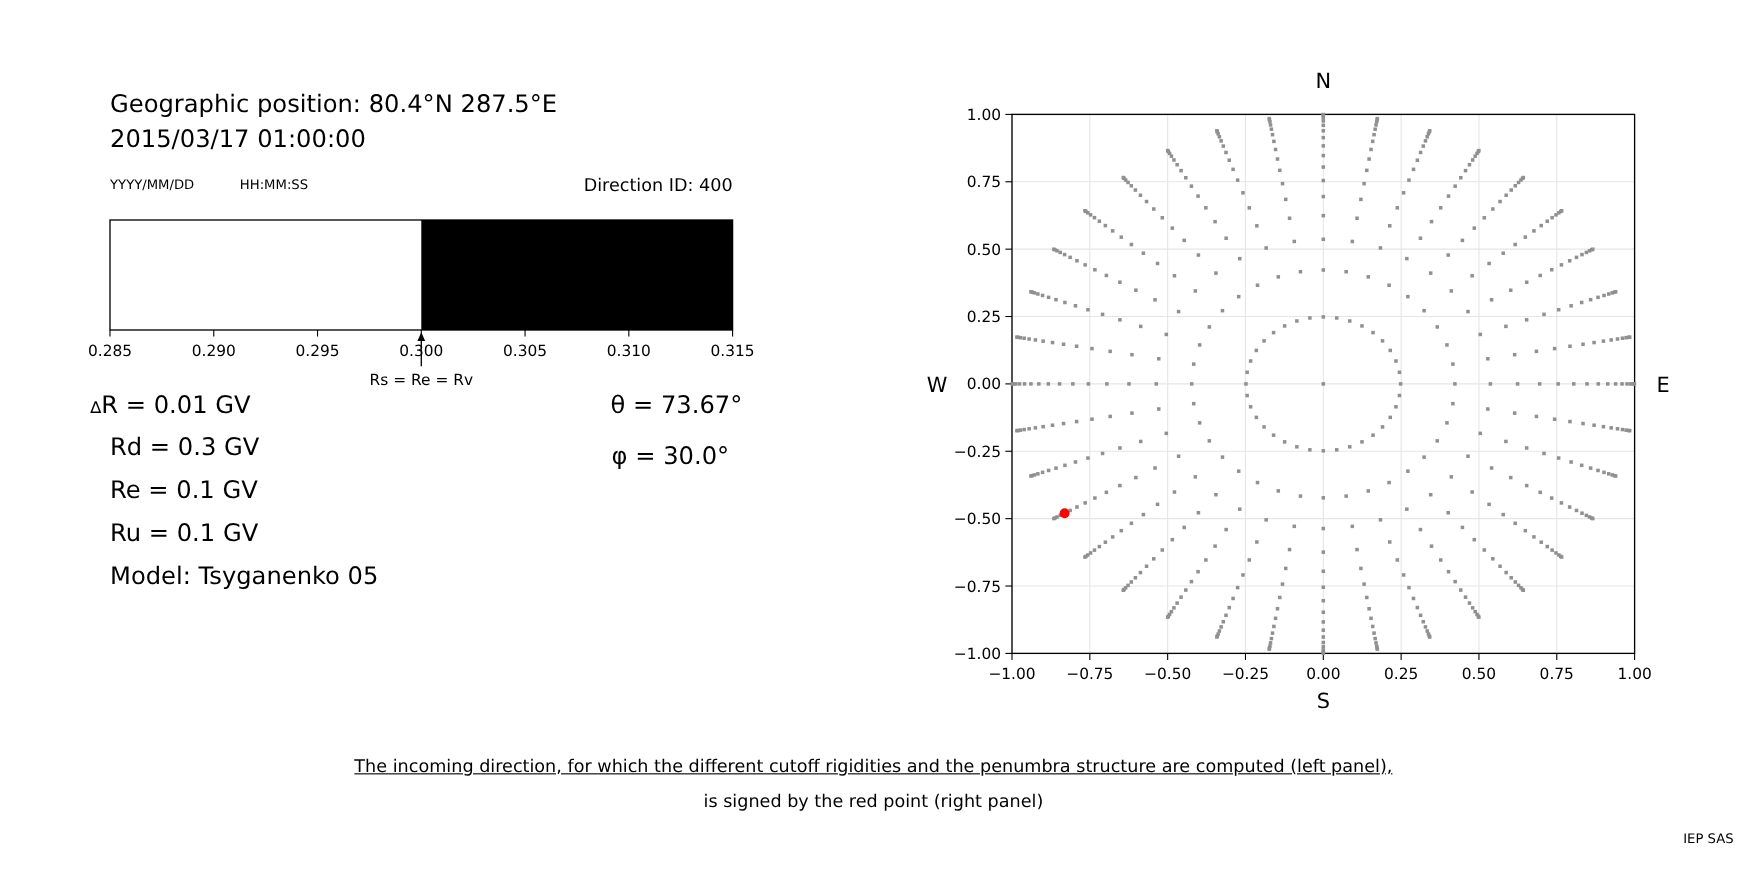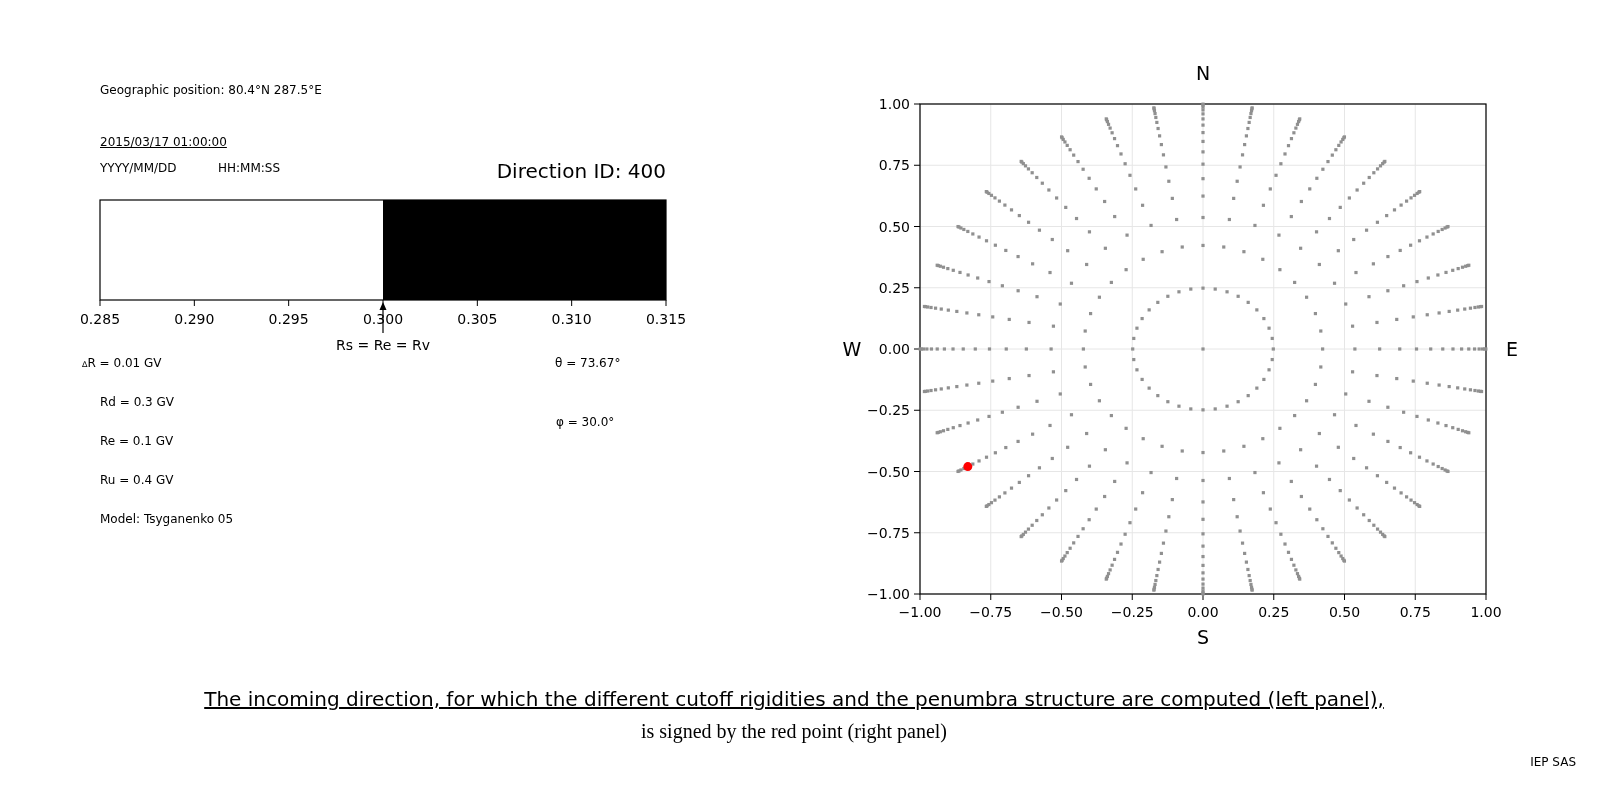--- a/index.html
+++ b/index.html
@@ -1,34 +1,34 @@
 <!DOCTYPE html>
 <html><head>
 <meta charset="utf-8">
 <style>
   html,body{margin:0;padding:0;background:#fff;}
   .stage{position:relative;width:1600px;height:800px;background:#fff;overflow:hidden;
          font-family:"DejaVu Sans","Liberation Sans",sans-serif;color:#000;}
   .abs{position:absolute;white-space:nowrap;}
-  .t18{font-size:12px;line-height:1.1;}
-  .t20{font-size:20px;line-height:1.1;}
+  .t18{font-size:22px;line-height:1.1;}
+  .t20{font-size:16px;line-height:1.1;}
   .t12{font-size:12px;line-height:1.1;text-align:center;}
   .right-align{text-align:right;}
   .center{text-align:center;}
   .delta{font-size:0.68em;}
   svg text{font-family:"DejaVu Sans","Liberation Sans",sans-serif;fill:#000;}
 </style>
 </head>
 <body>
 
 <div class="stage">
 
   <div class="abs t18" style="left:100px;top:84px;">Geographic position: 80.4°N 287.5°E</div>
 
-  <div class="abs t18" style="left:100px;top:136px;text-decoration:underline;">2015/03/17 01:00:00</div>
+  <div class="abs t18" style="left:100px;top:116px;">2015/03/17 01:00:00</div>
 
   <div class="abs t12" style="left:100px;top:162px;">YYYY/MM/DD</div>
   <div class="abs t12" style="left:218px;top:162px;">HH:MM:SS</div>
 
   <div class="abs t20 right-align" style="left:400px;top:160px;width:266px;">Direction ID: 400</div>
 
   <svg id="penumbra-svg" class="abs" style="left:80px;top:190px;" width="640" height="175">
       <g>
         <rect x="20" y="10" width="283" height="100" fill="#ffffff"></rect>
         <rect x="303" y="10" width="283" height="100" fill="#000000"></rect>
@@ -53,25 +53,25 @@
       <g>
         <line x1="303" y1="143" x2="303" y2="119" stroke="#000" stroke-width="1.2"></line>
         <polygon points="299.5,120 306.5,120 303,112" fill="#000"></polygon>
         <text x="303" y="160" text-anchor="middle" font-size="14px">Rs = Re = Rv</text>
       </g>
     </svg>
 
   <div class="abs t18" style="left:82px;top:357px;"><span class="delta">∆</span><span>R = 0.01 GV</span></div>
   <div class="abs t18" style="left:100px;top:396px;">Rd = 0.3 GV</div>
   <div class="abs t18" style="left:100px;top:435px;">Re = 0.1 GV</div>
-  <div class="abs t18" style="left:100px;top:474px;">Ru = 0.4 GV</div>
+  <div class="abs t18" style="left:100px;top:474px;">Ru = 0.1 GV</div>
   <div class="abs t18" style="left:100px;top:513px;">Model: Tsyganenko 05</div>
 
   <div class="abs t18" style="left:555px;top:357px;">θ = 73.67°</div>
-  <div class="abs t18" style="left:556px;top:416px;">φ = 30.0°</div>
+  <div class="abs t18" style="left:556px;top:404px;">φ = 30.0°</div>
 
   <svg id="direction-svg" class="abs" style="left:820px;top:40px;" width="740" height="620">
       <g>
         <line x1="100" y1="64" x2="100" y2="554" stroke="#e6e6e6" stroke-width="1"></line>
         <line x1="170.75" y1="64" x2="170.75" y2="554" stroke="#e6e6e6" stroke-width="1"></line>
         <line x1="241.5" y1="64" x2="241.5" y2="554" stroke="#e6e6e6" stroke-width="1"></line>
         <line x1="312.25" y1="64" x2="312.25" y2="554" stroke="#e6e6e6" stroke-width="1"></line>
         <line x1="383" y1="64" x2="383" y2="554" stroke="#e6e6e6" stroke-width="1"></line>
         <line x1="453.75" y1="64" x2="453.75" y2="554" stroke="#e6e6e6" stroke-width="1"></line>
         <line x1="524.5" y1="64" x2="524.5" y2="554" stroke="#e6e6e6" stroke-width="1"></line>
@@ -708,16 +708,16 @@
         <rect x="648.8410901007156" y="348.22503386585083" width="3.2" height="3.2"></rect>
         <rect x="653.3560397251755" y="348.9142434830109" width="3.2" height="3.2"></rect>
         <rect x="656.6725767949946" y="349.42051474499885" width="3.2" height="3.2"></rect>
         <rect x="658.874311488404" y="349.7566107928732" width="3.2" height="3.2"></rect>
         <rect x="659.9612438054036" y="349.92253162663394" width="3.2" height="3.2"></rect>
       </g>
       <circle cx="147.827" cy="426.6" r="4.5" fill="#ff0000"></circle>
     </svg>
 
   <div class="abs t20 center" style="left:0px;top:688px;width:1588px;text-decoration:underline;">The incoming direction, for which the different cutoff rigidities and the penumbra structure are computed (left panel),</div>
-  <div class="abs t20 center" style="left:0px;top:720px;width:1588px;font-family:Liberation Serif, serif;">is signed by the red point (right panel)</div>
+  <div class="abs t20 center" style="left:0px;top:720px;width:1588px;">is signed by the red point (right panel)</div>
   <div class="abs t12 center" style="left:0px;top:756px;width:1576px;text-align:right;">IEP SAS</div>
 
 </div>
 
 </body></html>

